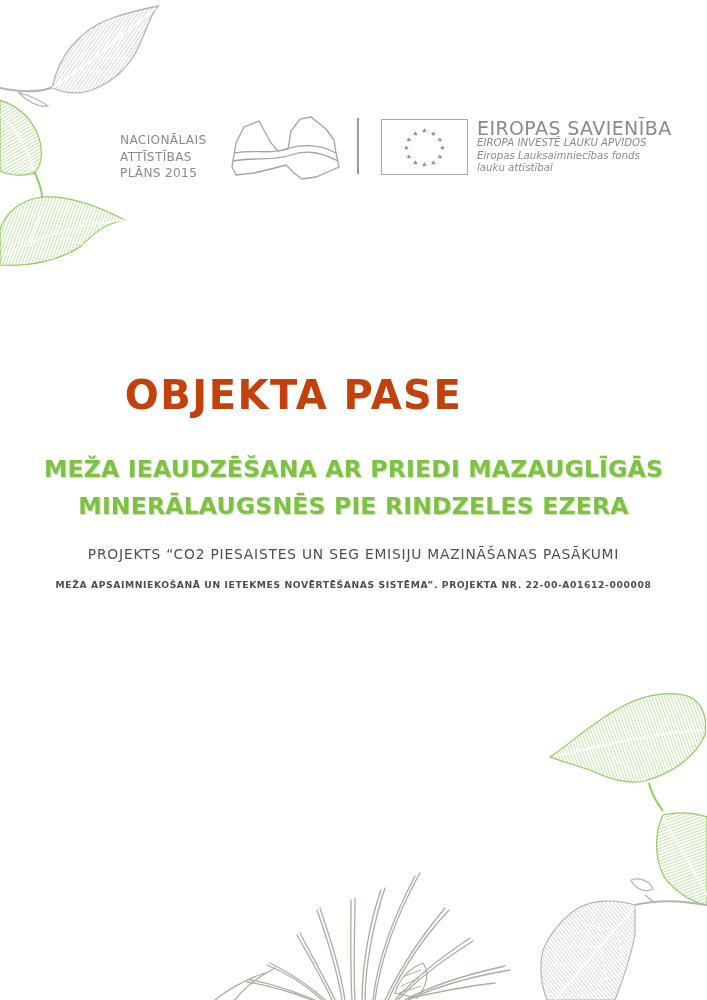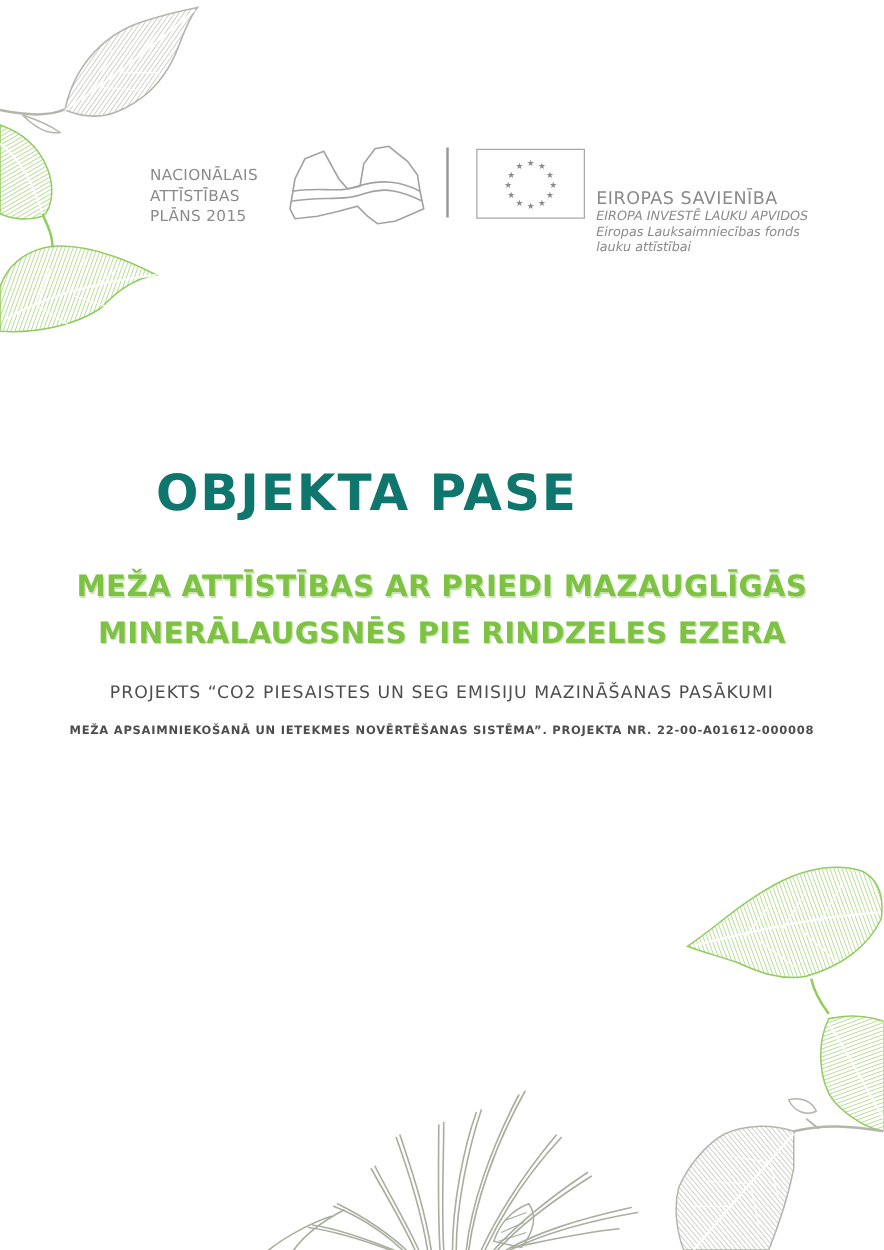--- a/index.html
+++ b/index.html
@@ -17,28 +17,28 @@
   .nap-text div { white-space: nowrap; }
   .latvia-map { position: absolute; left: 226px; top: 115px; }
   .vdivider {
     position: absolute; left: 357px; top: 118px; width: 2px; height: 56px; background: #9a9a9a;
   }
   .eu-flag {
     position: absolute; left: 381px; top: 119px; width: 87px; height: 56px;
     border: 1px solid #a8a8a8; background: #fff;
   }
   .eu-text { position: absolute; left: 477px; top: 119px; color: #8a8a8a; }
-  .eu-title { font-size: 14px; line-height: 18px; letter-spacing: 0.4px; white-space: nowrap; margin-top: 31px; }
+  .eu-title { font-size: 19px; line-height: 18px; letter-spacing: 0.4px; white-space: nowrap; }
   .eu-sub { font-size: 10.2px; line-height: 12.5px; white-space: nowrap; font-style: italic; }
 
   
   .main-title {
     position: absolute; left: 0; width: 587px; top: 372px; text-align: center;
     font-family: "DejaVu Sans", sans-serif; font-weight: bold;
-    font-size: 40px; letter-spacing: 1.5px; color: #0f766e;
+    font-size: 40px; letter-spacing: 1.5px; color: #c2410c;
   }
   .sub-title {
     position: absolute; left: 0; width: 707px; top: 451px; text-align: center;
     font-family: "DejaVu Sans", sans-serif; font-weight: bold;
     font-size: 23.5px; line-height: 37px; color: #7dc242; letter-spacing: 0.2px;
     text-shadow: 1px 1px 0 #c9e4b2;
   }
   .project-line {
     position: absolute; left: 0; width: 707px; top: 546px; text-align: center;
     font-weight: normal; font-size: 13.8px; color: #4d4d4d; letter-spacing: 0.8px; white-space: nowrap;
@@ -116,21 +116,21 @@
 
 <div class="eu-text">
   <div class="eu-title">EIROPAS SAVIENĪBA</div>
   <div class="eu-sub">EIROPA INVESTĒ LAUKU APVIDOS</div>
   <div class="eu-sub">Eiropas Lauksaimniecības fonds</div>
   <div class="eu-sub">lauku attīstībai</div>
 </div>
 
 <div class="main-title">OBJEKTA PASE</div>
 <div class="sub-title">
-  <div>MEŽA ATTĪSTĪBAS AR PRIEDI MAZAUGLĪGĀS</div>
+  <div>MEŽA IEAUDZĒŠANA AR PRIEDI MAZAUGLĪGĀS</div>
   <div>MINERĀLAUGSNĒS PIE RINDZELES EZERA</div>
 </div>
 <div class="project-line">PROJEKTS “CO2 PIESAISTES UN SEG EMISIJU MAZINĀŠANAS PASĀKUMI</div>
 <div class="project-line2">MEŽA APSAIMNIEKOŠANĀ UN IETEKMES NOVĒRTĒŠANAS SISTĒMA”. PROJEKTA NR. 22-00-A01612-000008</div>
 
 <svg class="deco" style="left:545px;top:685px" width="162" height="220" viewBox="0 0 162 220">
   <defs>
     <pattern id="hatchR" width="3" height="3" patternUnits="userSpaceOnUse" patternTransform="rotate(-20)">
       <line x1="0" y1="0" x2="0" y2="3" stroke="#90cc5e" stroke-width="1"></line>
     </pattern>

